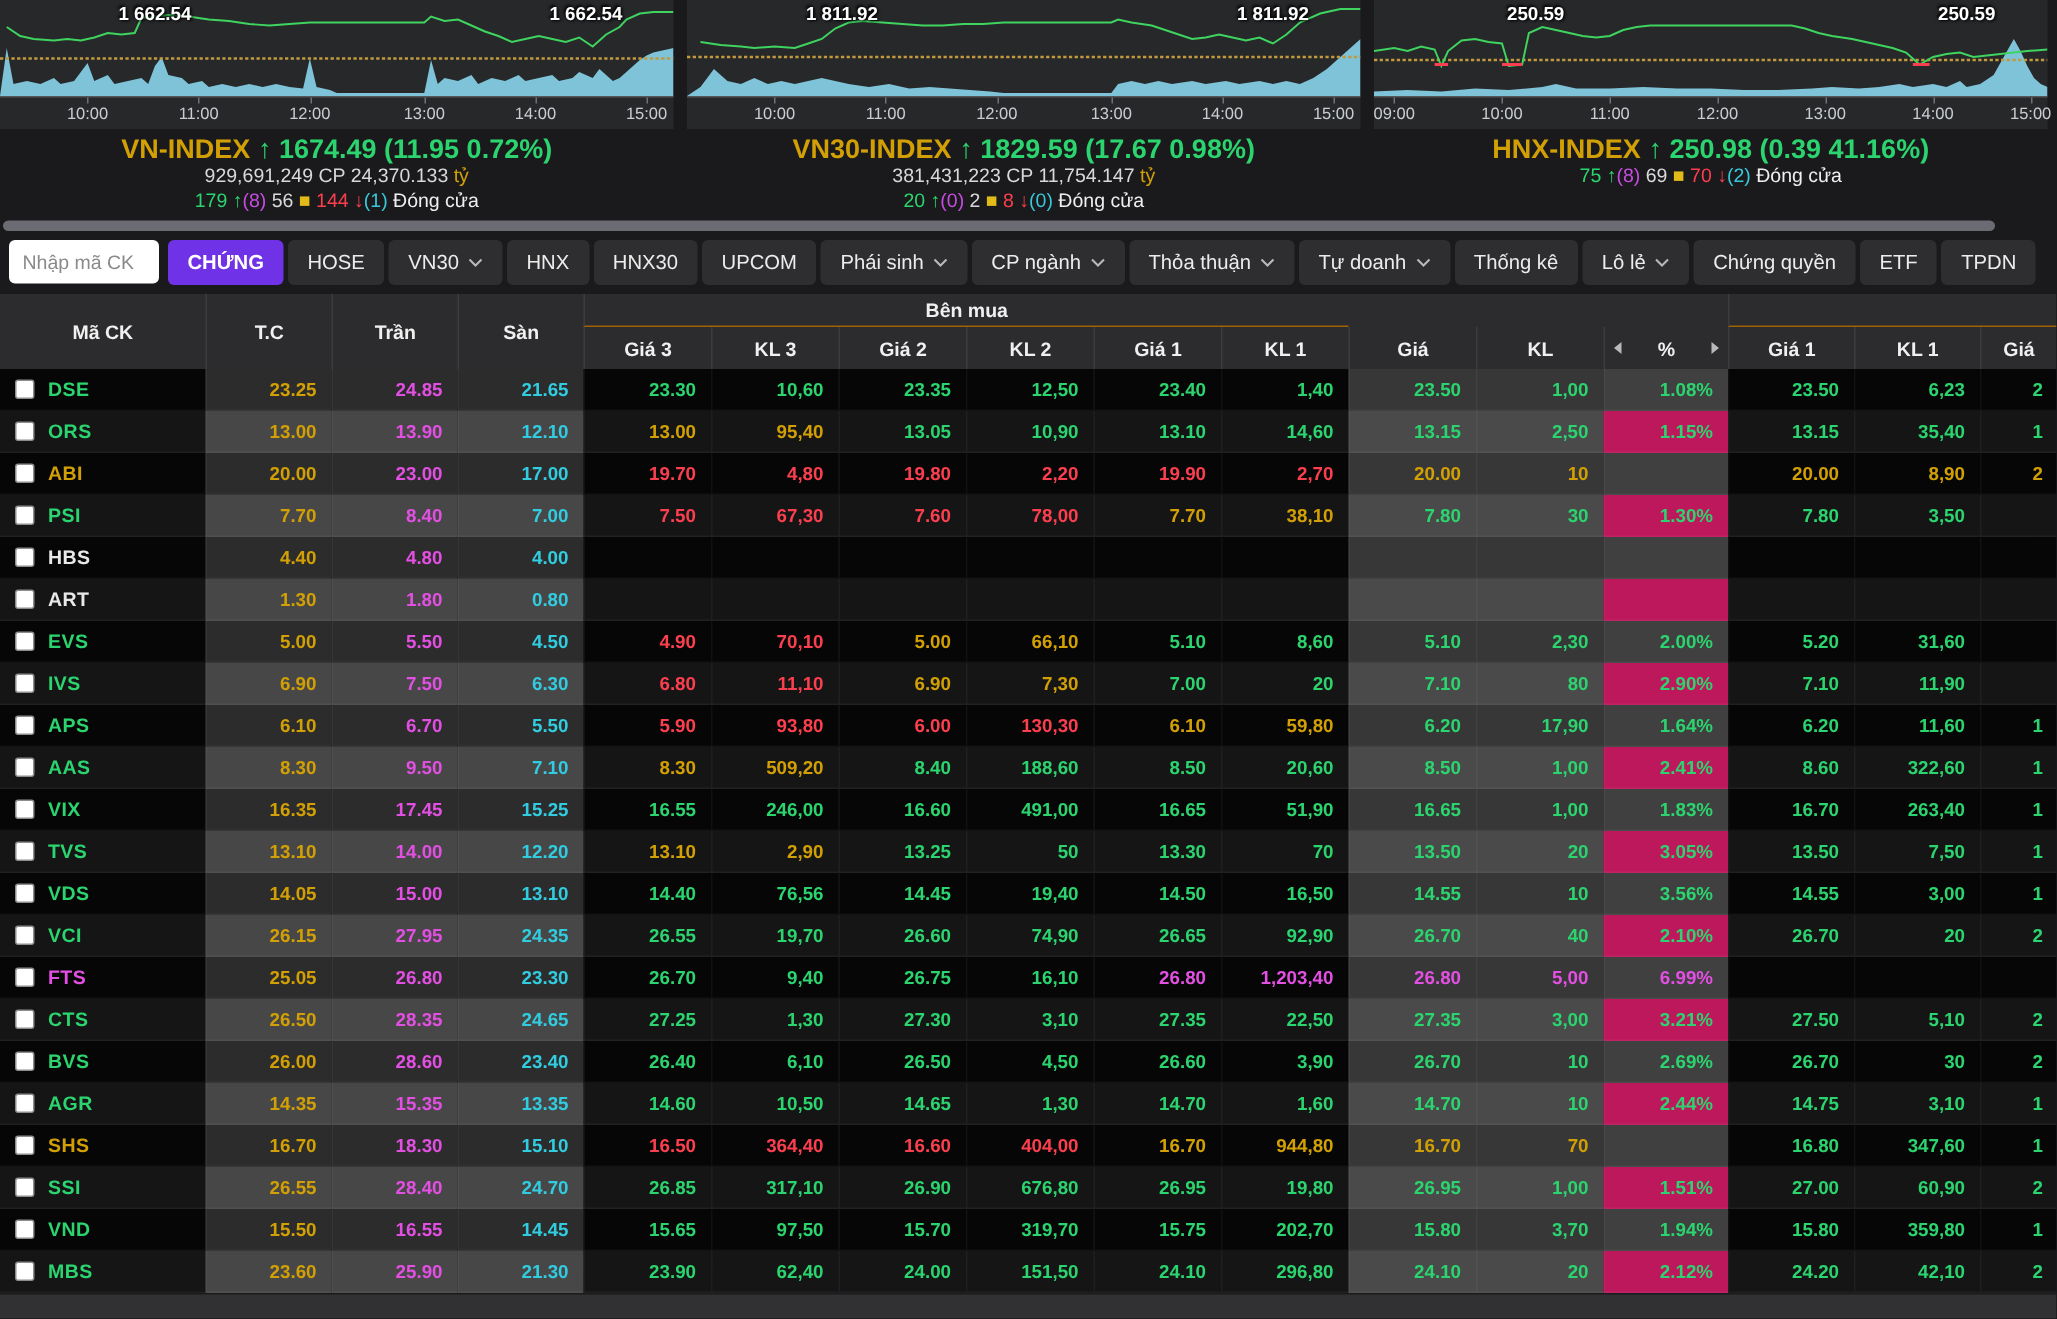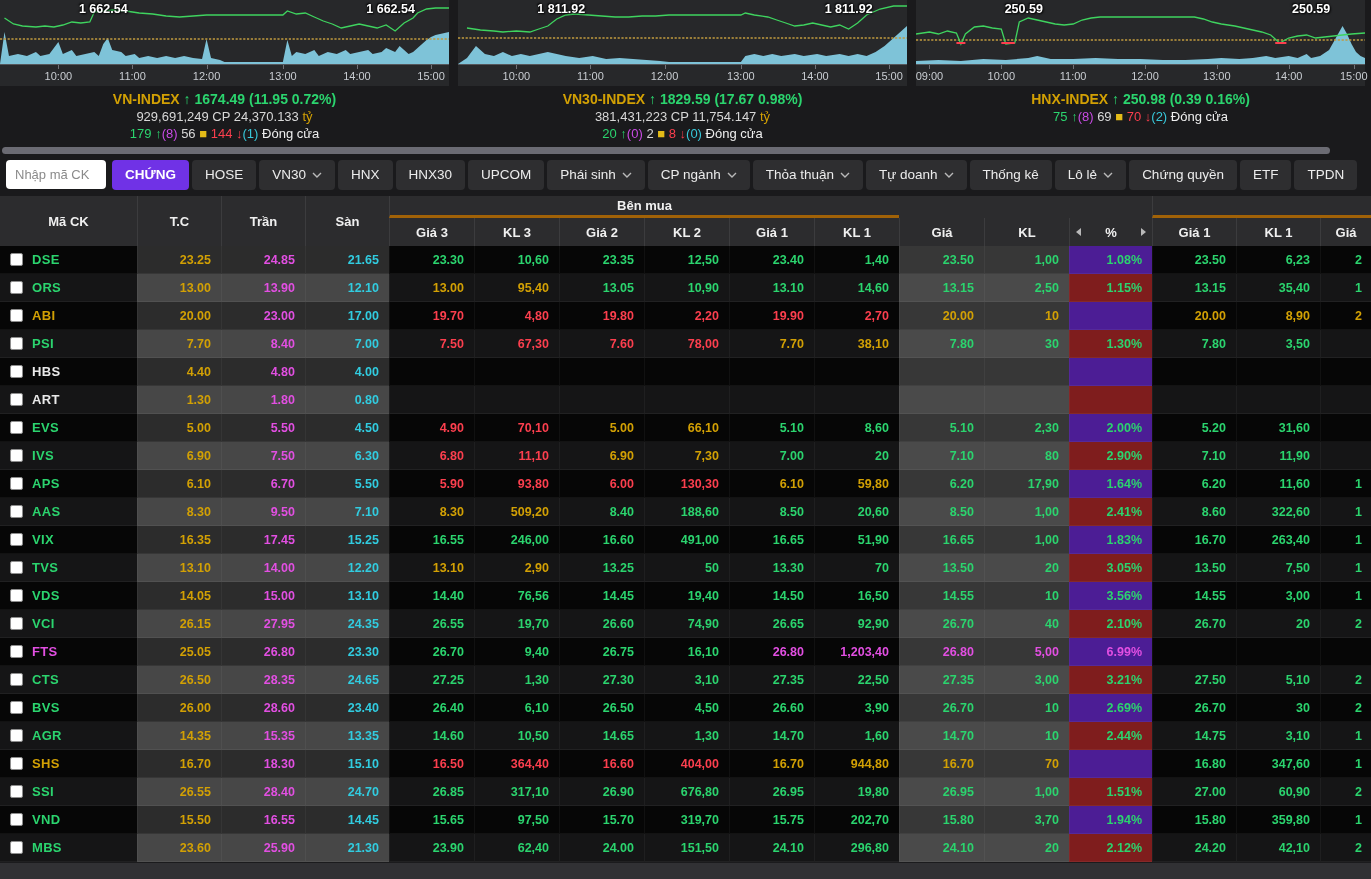--- a/index.html
+++ b/index.html
@@ -15,21 +15,21 @@
   .chart-panel{ position:relative; width:449px; height:86px; background:#27282a; flex:none; }
   .chart-panel svg{ display:block; width:100%; height:64px; }
   .axis{ position:relative; height:20px; border-top:1px solid #55565a; }
   .axis .tick{ position:absolute; top:0; width:1px; height:4px; background:#707176; }
   .axis .tlabel{ position:absolute; top:5px; transform:translateX(-50%); font-size:11px; color:#c9cdd2; }
   .peak-label{ position:absolute; top:2px; transform:translateX(-50%); font-size:12.5px; font-weight:bold;
     color:#fff; text-shadow:1px 1px 2px #000,-1px -1px 2px #000; white-space:nowrap; }
   
   .index-row{ display:flex; gap:9px; height:56px; padding-top:3px; }
   .index-block{ width:449px; flex:none; text-align:center; line-height:17px; }
-  .ix-l1{ font-size:14px; font-weight:bold; }
+  .ix-l1{ font-size:18px; font-weight:bold; }
   .ix-l2,.ix-l3{ font-size:13px; font-weight:normal; color:#d8d8d8; }
   .ix-name{ color:var(--yellow); } .ix-up{ color:var(--green); } .ix-down{ color:var(--red); }
   .ix-ceil{ color:var(--purple); } .ix-floor{ color:var(--cyanp); } .ix-flat{ color:#d8d8d8; }
   .ix-sq{ color:#e3bb18; } .ix-ty{ color:var(--yellow); } .ix-session{ color:#efefef; }
   
   .hscroll{ height:13px; padding:3px 2px; }
   .hscroll .thumb{ width:1328px; height:7px; border-radius:4px; background:#6b6b73; }
   
   .tab-bar{ height:39px; display:flex; align-items:center; gap:3px; padding:0 6px 4px 6px; }
   .search-box{ width:100px; height:29px; border:none; border-radius:4px; background:#fff;
@@ -37,40 +37,40 @@
   .search-box::placeholder{ color:#8a8a8a; }
   .tab{ height:30px; display:flex; align-items:center; gap:6px; padding:0 13px; background:#2e2e30;
     color:#ececec; font-size:13.5px; border-radius:4px; cursor:pointer; flex:none; }
   .tab.active{ background:#7032e6; color:#fff; font-weight:bold; }
   .tab svg{ display:block; }
   
   .thead{ display:grid; grid-template-columns:var(--cols); grid-template-rows:22px 28px;
     background:#2c2c2e; height:50px; color:#f0f0f0; font-size:13px; font-weight:bold; }
   .thead > div{ display:flex; align-items:center; justify-content:center; border-left:1px solid #3c3c3e; }
   .h-span2{ grid-row:1/3; }
-  .h-group{ grid-row:1; border-bottom:3px solid #a16207; }
+  .h-group{ grid-row:1; border-bottom:1px solid #a16207; }
   .h-r2{ grid-row:2; }
   .h-pct{ justify-content:space-between !important; padding:0 6px; }
   .arr{ width:0; height:0; border-top:4px solid transparent; border-bottom:4px solid transparent; cursor:pointer; }
   .arr-l{ border-right:5px solid #b9b9b9; }
   .arr-r{ border-left:5px solid #b9b9b9; }
   
   .tbody{ font-size:12.5px; font-weight:bold; }
   .tr{ display:grid; grid-template-columns:var(--cols); height:28px; }
   .td{ display:flex; align-items:center; justify-content:flex-end; padding-right:10px;
     border-left:1px solid rgba(255,255,255,0.045); border-bottom:1px solid rgba(255,255,255,0.05); overflow:hidden; }
   .td.sym{ justify-content:flex-start; padding-left:10px; gap:9px; border-left:none; }
   .td.clip{ justify-content:flex-start; padding-left:34px; }
   .cb{ width:13px; height:13px; background:#fff; border-radius:2px; border:1px solid #8d8d8d; flex:none; cursor:pointer; }
   .sym-label{ font-size:13px; letter-spacing:.3px; }
   
   .tr.odd .g-base{ background:#060606; } .tr.even .g-base{ background:#151516; }
   .tr.odd .g-ref{ background:#2c2c2c; } .tr.even .g-ref{ background:#474747; }
   .tr.odd .g-match{ background:#373737; } .tr.even .g-match{ background:#4a4a4a; }
-  .tr.odd .g-pct{ background:#4c1d95; } .tr.even .g-pct{ background:#7f1d1d; }
+  .tr.odd .g-pct{ background:#404040; } .tr.even .g-pct{ background:#be185d; }
   .u{ color:var(--green); } .d{ color:var(--red); } .r{ color:var(--yellow); }
   .c{ color:var(--magenta);text-align:center; } .f{ color:var(--cyan); } .w{ color:var(--white); }
   .tfoot{ height:17px; background:#313134; border-top:1px solid #1b1b1d; }
 </style>
 </head>
 <body>
 
 <div class="charts-row">
   <div class="chart-panel">
       <svg viewBox="0 0 100 64" preserveAspectRatio="none">
@@ -154,21 +154,21 @@
       <div class="ix-l1"><span class="ix-name">VN-INDEX</span> <span class="ix-up">↑</span> <span class="ix-up">1674.49</span>  <span class="ix-up">(11.95  0.72%)</span></div>
       <div class="ix-l2"><span>929,691,249</span> <span>CP</span> <span>24,370.133</span> <span class="ix-ty">tỷ</span></div>
       <div class="ix-l3"><span class="ix-up">179 </span><span class="ix-up">↑</span><span class="ix-ceil">(8)</span>  <span class="ix-flat">56</span> <span class="ix-sq">■</span>  <span class="ix-down">144 </span><span class="ix-down">↓</span><span class="ix-floor">(1)</span>  <span class="ix-session">Đóng cửa</span></div>
     </div>
     <div class="index-block">
       <div class="ix-l1"><span class="ix-name">VN30-INDEX</span> <span class="ix-up">↑</span> <span class="ix-up">1829.59</span>  <span class="ix-up">(17.67  0.98%)</span></div>
       <div class="ix-l2"><span>381,431,223</span> <span>CP</span> <span>11,754.147</span> <span class="ix-ty">tỷ</span></div>
       <div class="ix-l3"><span class="ix-up">20 </span><span class="ix-up">↑</span><span class="ix-ceil">(0)</span>  <span class="ix-flat">2</span> <span class="ix-sq">■</span>  <span class="ix-down">8 </span><span class="ix-down">↓</span><span class="ix-floor">(0)</span>  <span class="ix-session">Đóng cửa</span></div>
     </div>
     <div class="index-block">
-      <div class="ix-l1"><span class="ix-name">HNX-INDEX</span> <span class="ix-up">↑</span> <span class="ix-up">250.98</span>  <span class="ix-up">(0.39  0.16%)</span></div>
+      <div class="ix-l1"><span class="ix-name">HNX-INDEX</span> <span class="ix-up">↑</span> <span class="ix-up">250.98</span>  <span class="ix-up">(0.39  41.16%)</span></div>
       <div class="ix-l3"><span class="ix-up">75 </span><span class="ix-up">↑</span><span class="ix-ceil">(8)</span>  <span class="ix-flat">69</span> <span class="ix-sq">■</span>  <span class="ix-down">70 </span><span class="ix-down">↓</span><span class="ix-floor">(2)</span>  <span class="ix-session">Đóng cửa</span></div>
     </div>
   </div>
 
 <div class="hscroll">
   <div class="thumb"></div>
 </div>
 
 <div class="tab-bar" id="tab-bar">
   <input class="search-box" type="text" placeholder="Nhập mã CK" style="">

